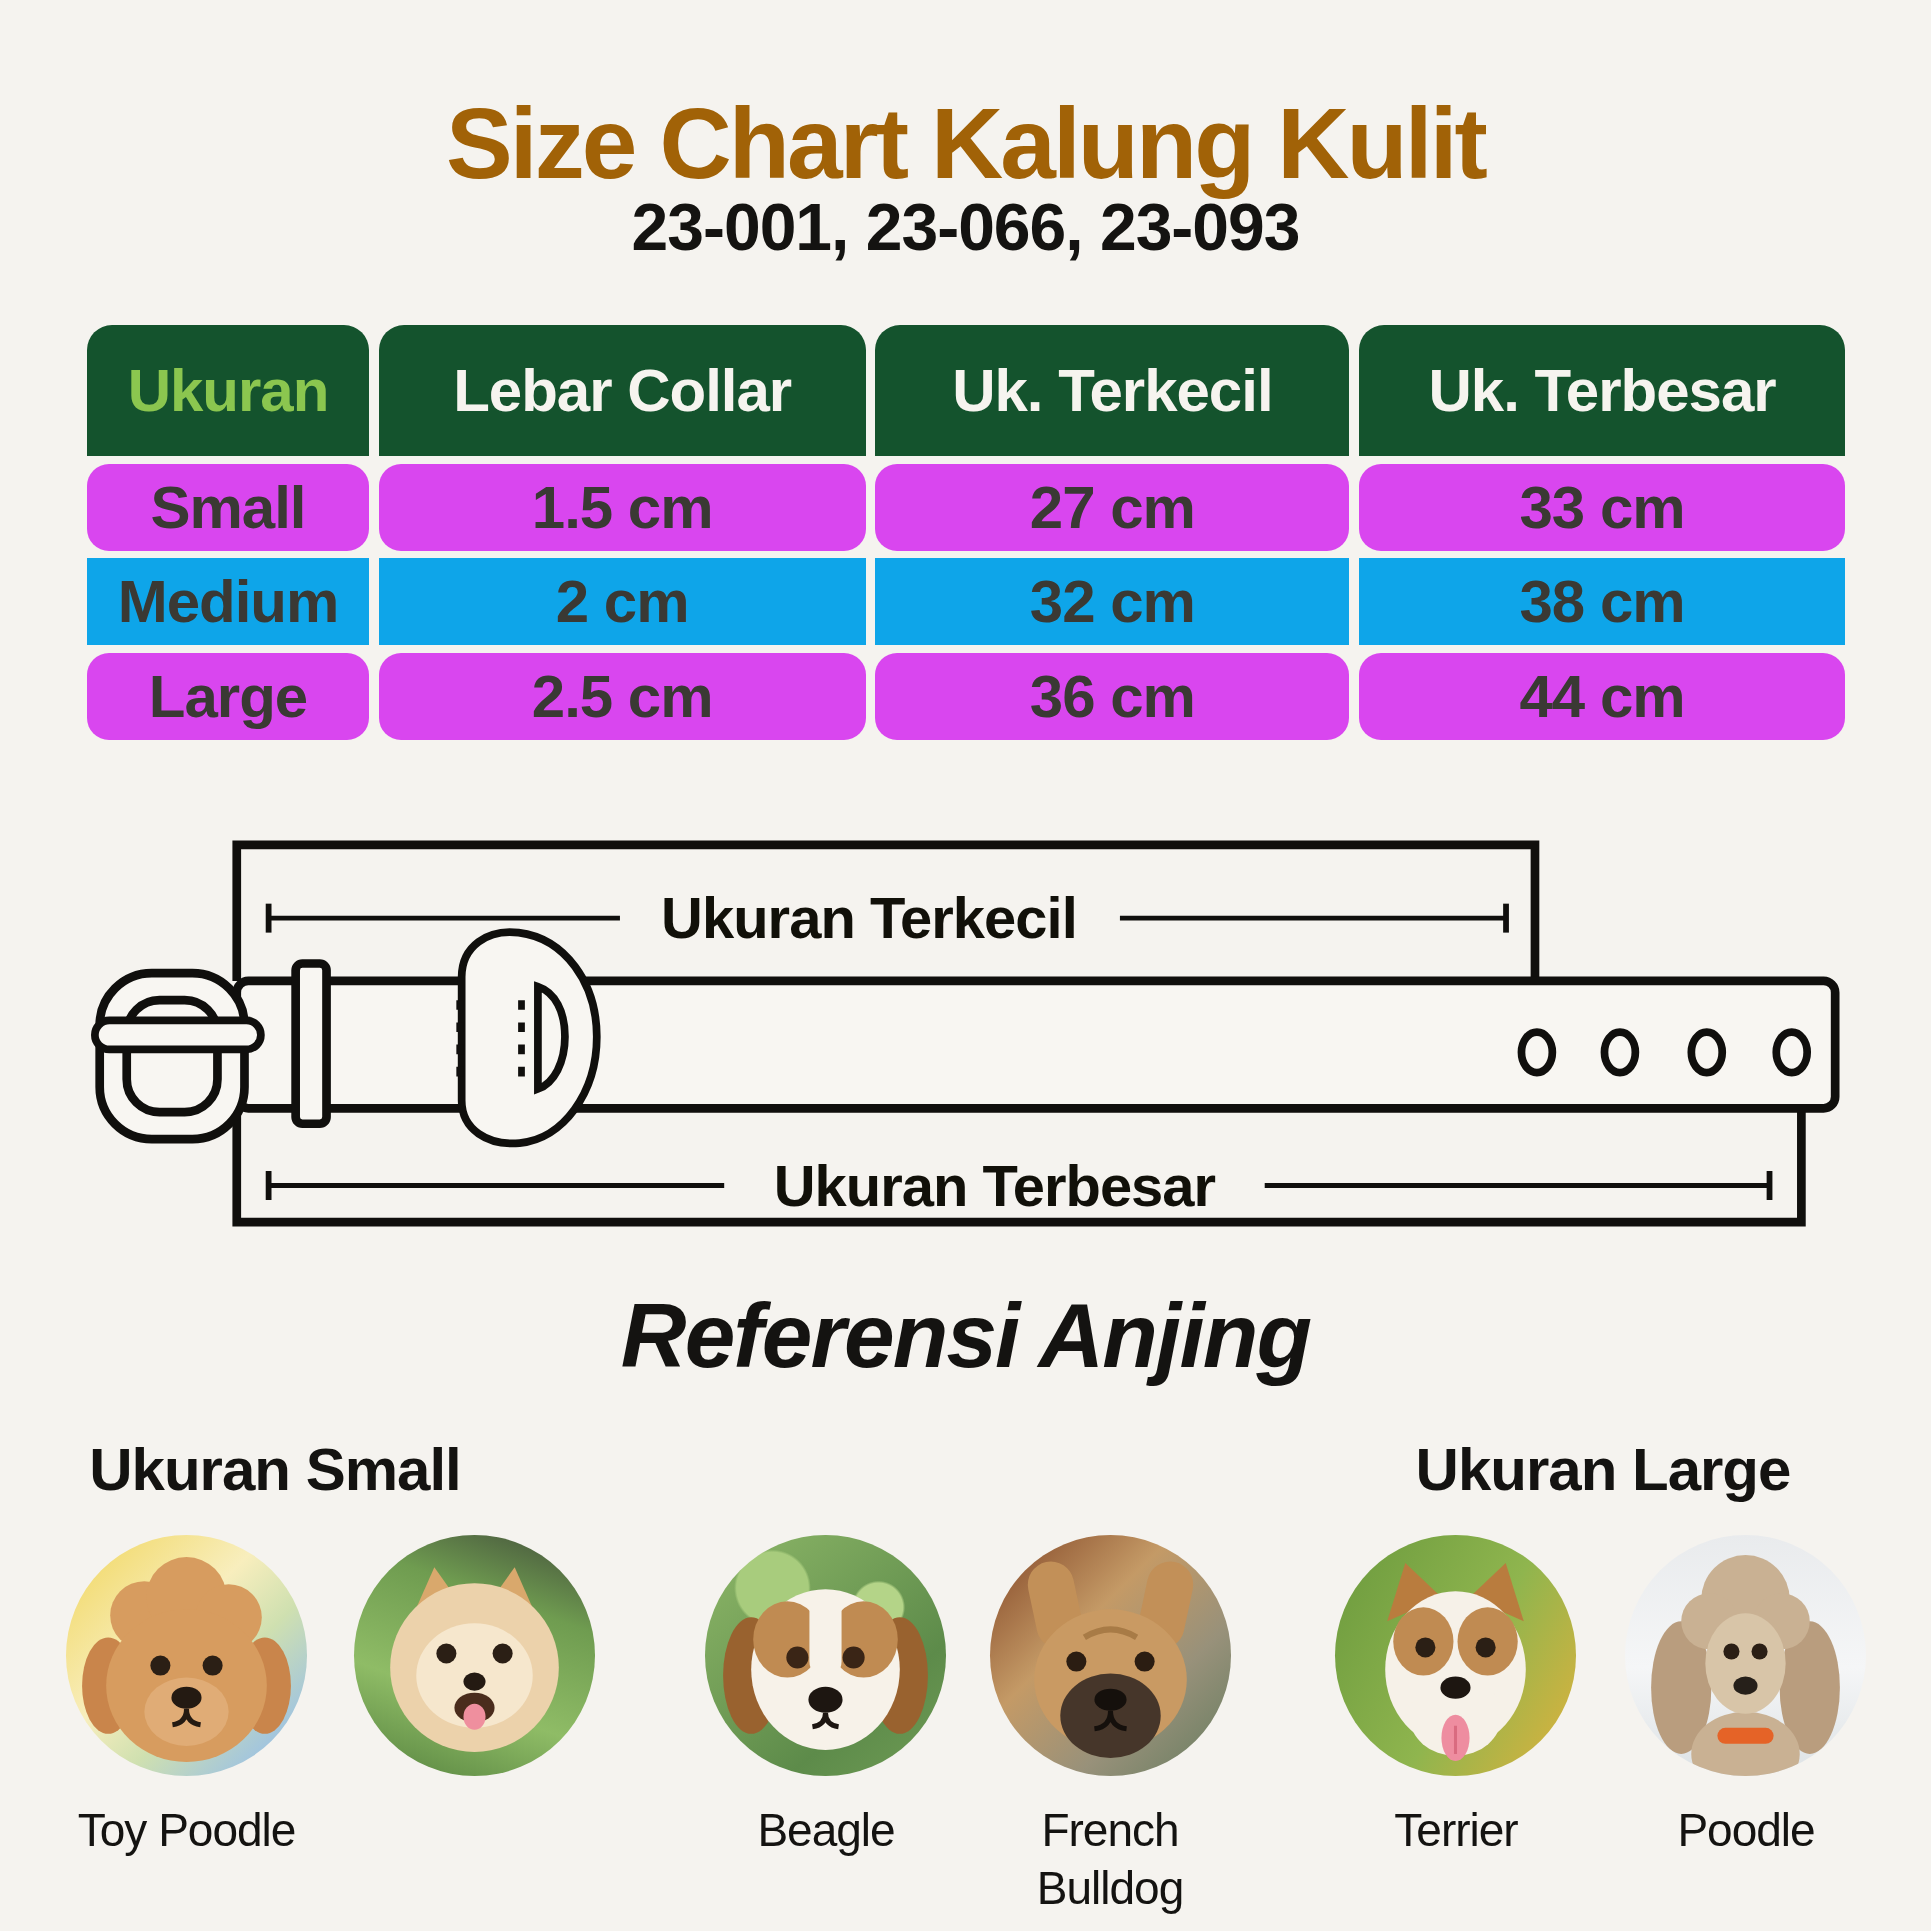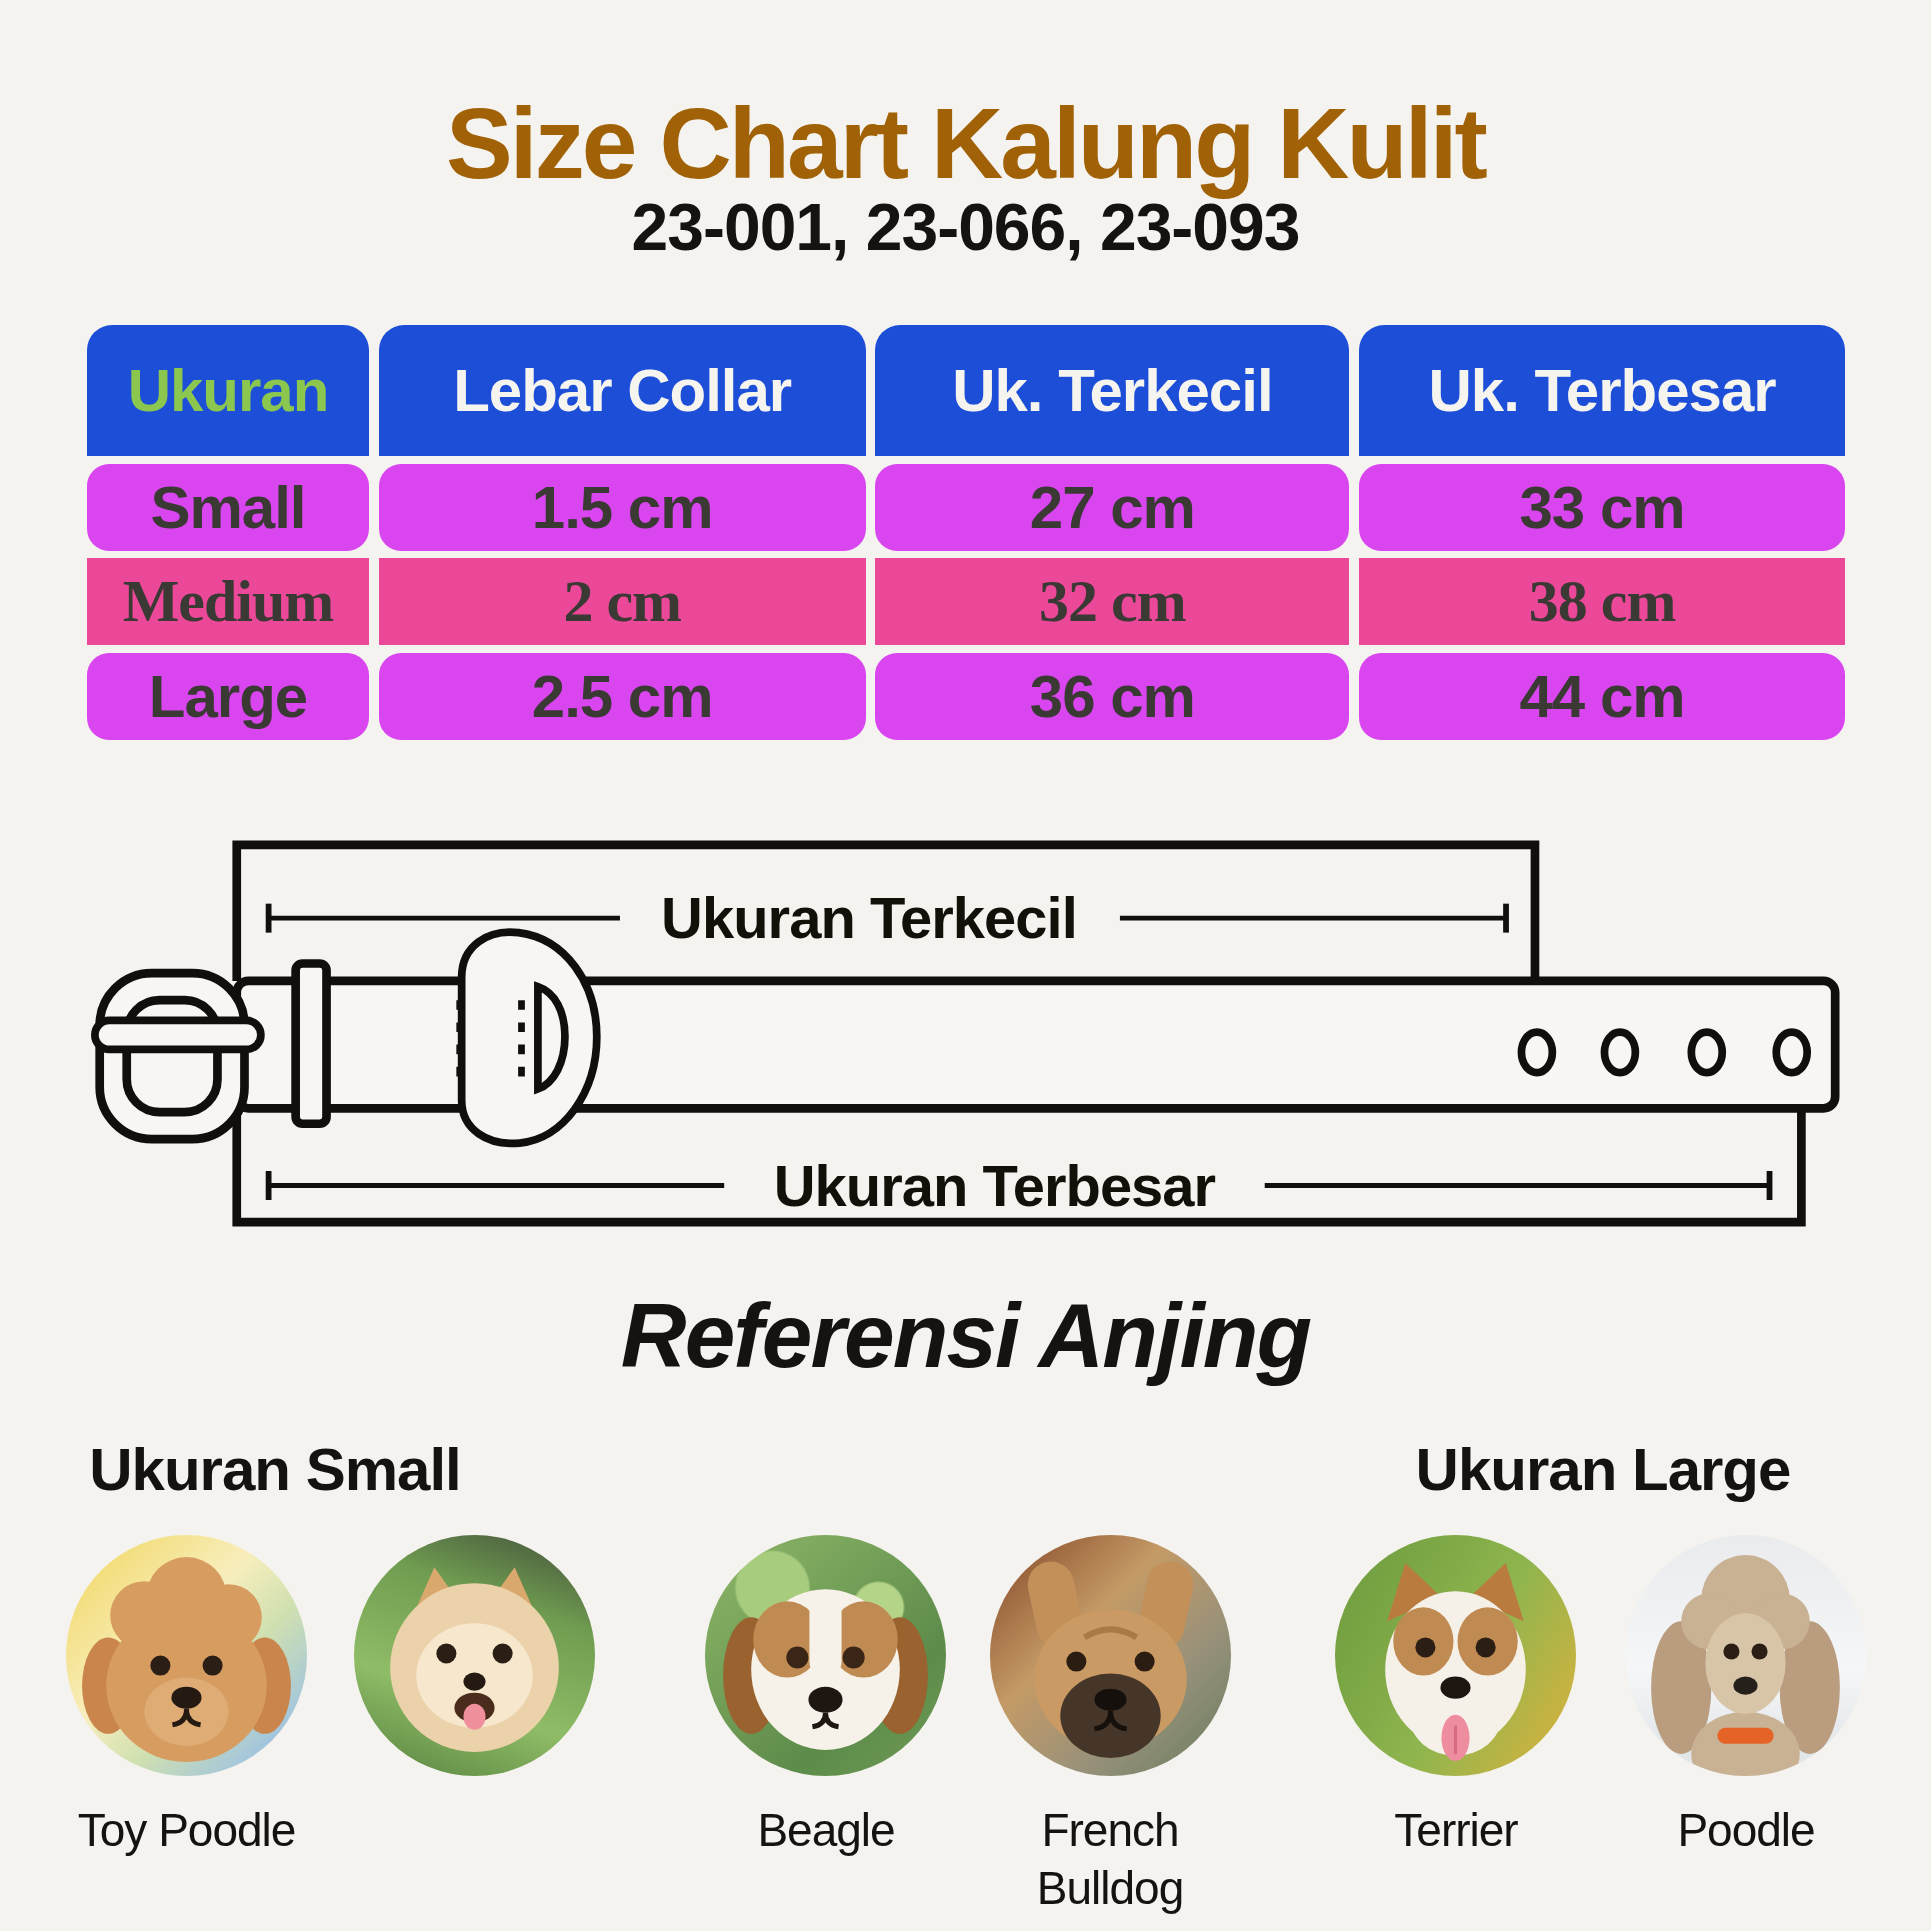--- a/index.html
+++ b/index.html
@@ -16,31 +16,31 @@
     position:absolute;top:189px;left:0;width:100%;text-align:center;
     font-size:66px;font-weight:bold;letter-spacing:-1px;color:#141311;
   }
   
   .size-table{
     position:absolute;left:87px;top:325px;width:1757px;
     display:grid;grid-template-columns:282px 487px 474px 486px;
     grid-template-rows:131px 87px 87px 87px;column-gap:9.7px;row-gap:7.7px;
   }
   .th{
-    background:#1d4ed8;color:#f6f4ef;font-size:60px;font-weight:bold;letter-spacing:-1px;
+    background:#14532d;color:#f6f4ef;font-size:60px;font-weight:bold;letter-spacing:-1px;
     display:flex;align-items:center;justify-content:center;
     border-radius:25px 25px 0 0;
   }
   .th.first{color:#8bc64f;}
   .td{
     font-size:60px;font-weight:bold;letter-spacing:-1px;color:#3a3934;
     display:flex;align-items:center;justify-content:center;
   }
   .row-a{background:#d946ef;border-radius:22px;}
-  .row-b{background:#ec4899;font-family:Liberation Serif, serif;}
+  .row-b{background:#0ea5e9;}
   
   .collar-diagram{position:absolute;left:0;top:811px;}
   .collar-diagram text{
     font-family:"Liberation Sans","DejaVu Sans",sans-serif;
     font-size:60px;font-weight:bold;letter-spacing:-1px;fill:#111009;
   }
   
   .ref-title{
     position:absolute;top:1284px;left:0;width:100%;text-align:center;
     font-size:91px;font-weight:bold;letter-spacing:-1.9px;color:#141311;font-style:italic;

